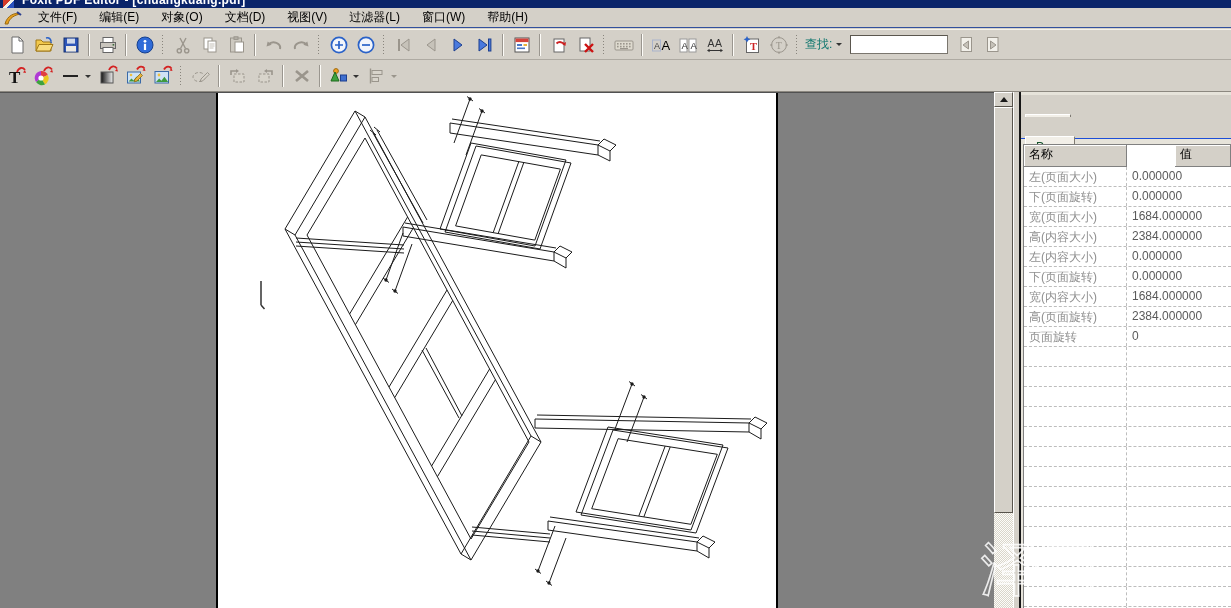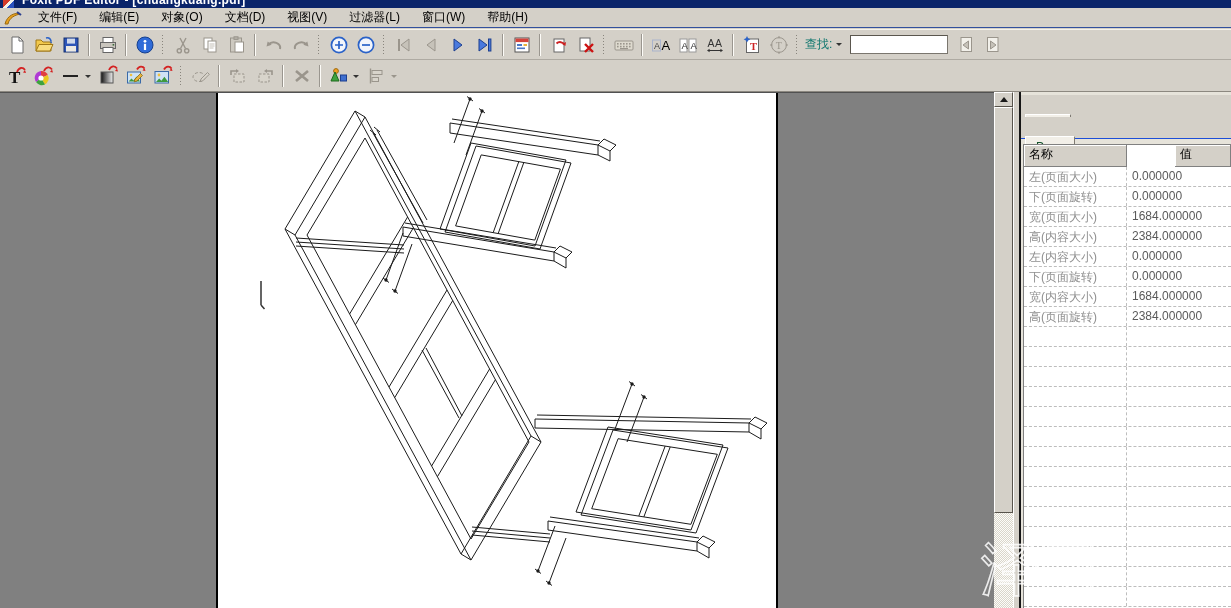--- a/index.html
+++ b/index.html
@@ -529,20 +529,24 @@
       </div>
     <div class="gr">
         <div class="gn">宽(内容大小)</div>
         <div class="gv">1684.000000</div>
       </div>
     <div class="gr">
         <div class="gn">高(页面旋转)</div>
         <div class="gv">2384.000000</div>
       </div>
     <div class="gr">
+        <div class="gn">页面旋转</div>
+        <div class="gv">0</div>
+      </div>
+    <div class="gr">
         <div class="gn"></div>
         <div class="gv"></div>
       </div>
     <div class="gr">
         <div class="gn"></div>
         <div class="gv"></div>
       </div>
     <div class="gr">
         <div class="gn"></div>
         <div class="gv"></div>

